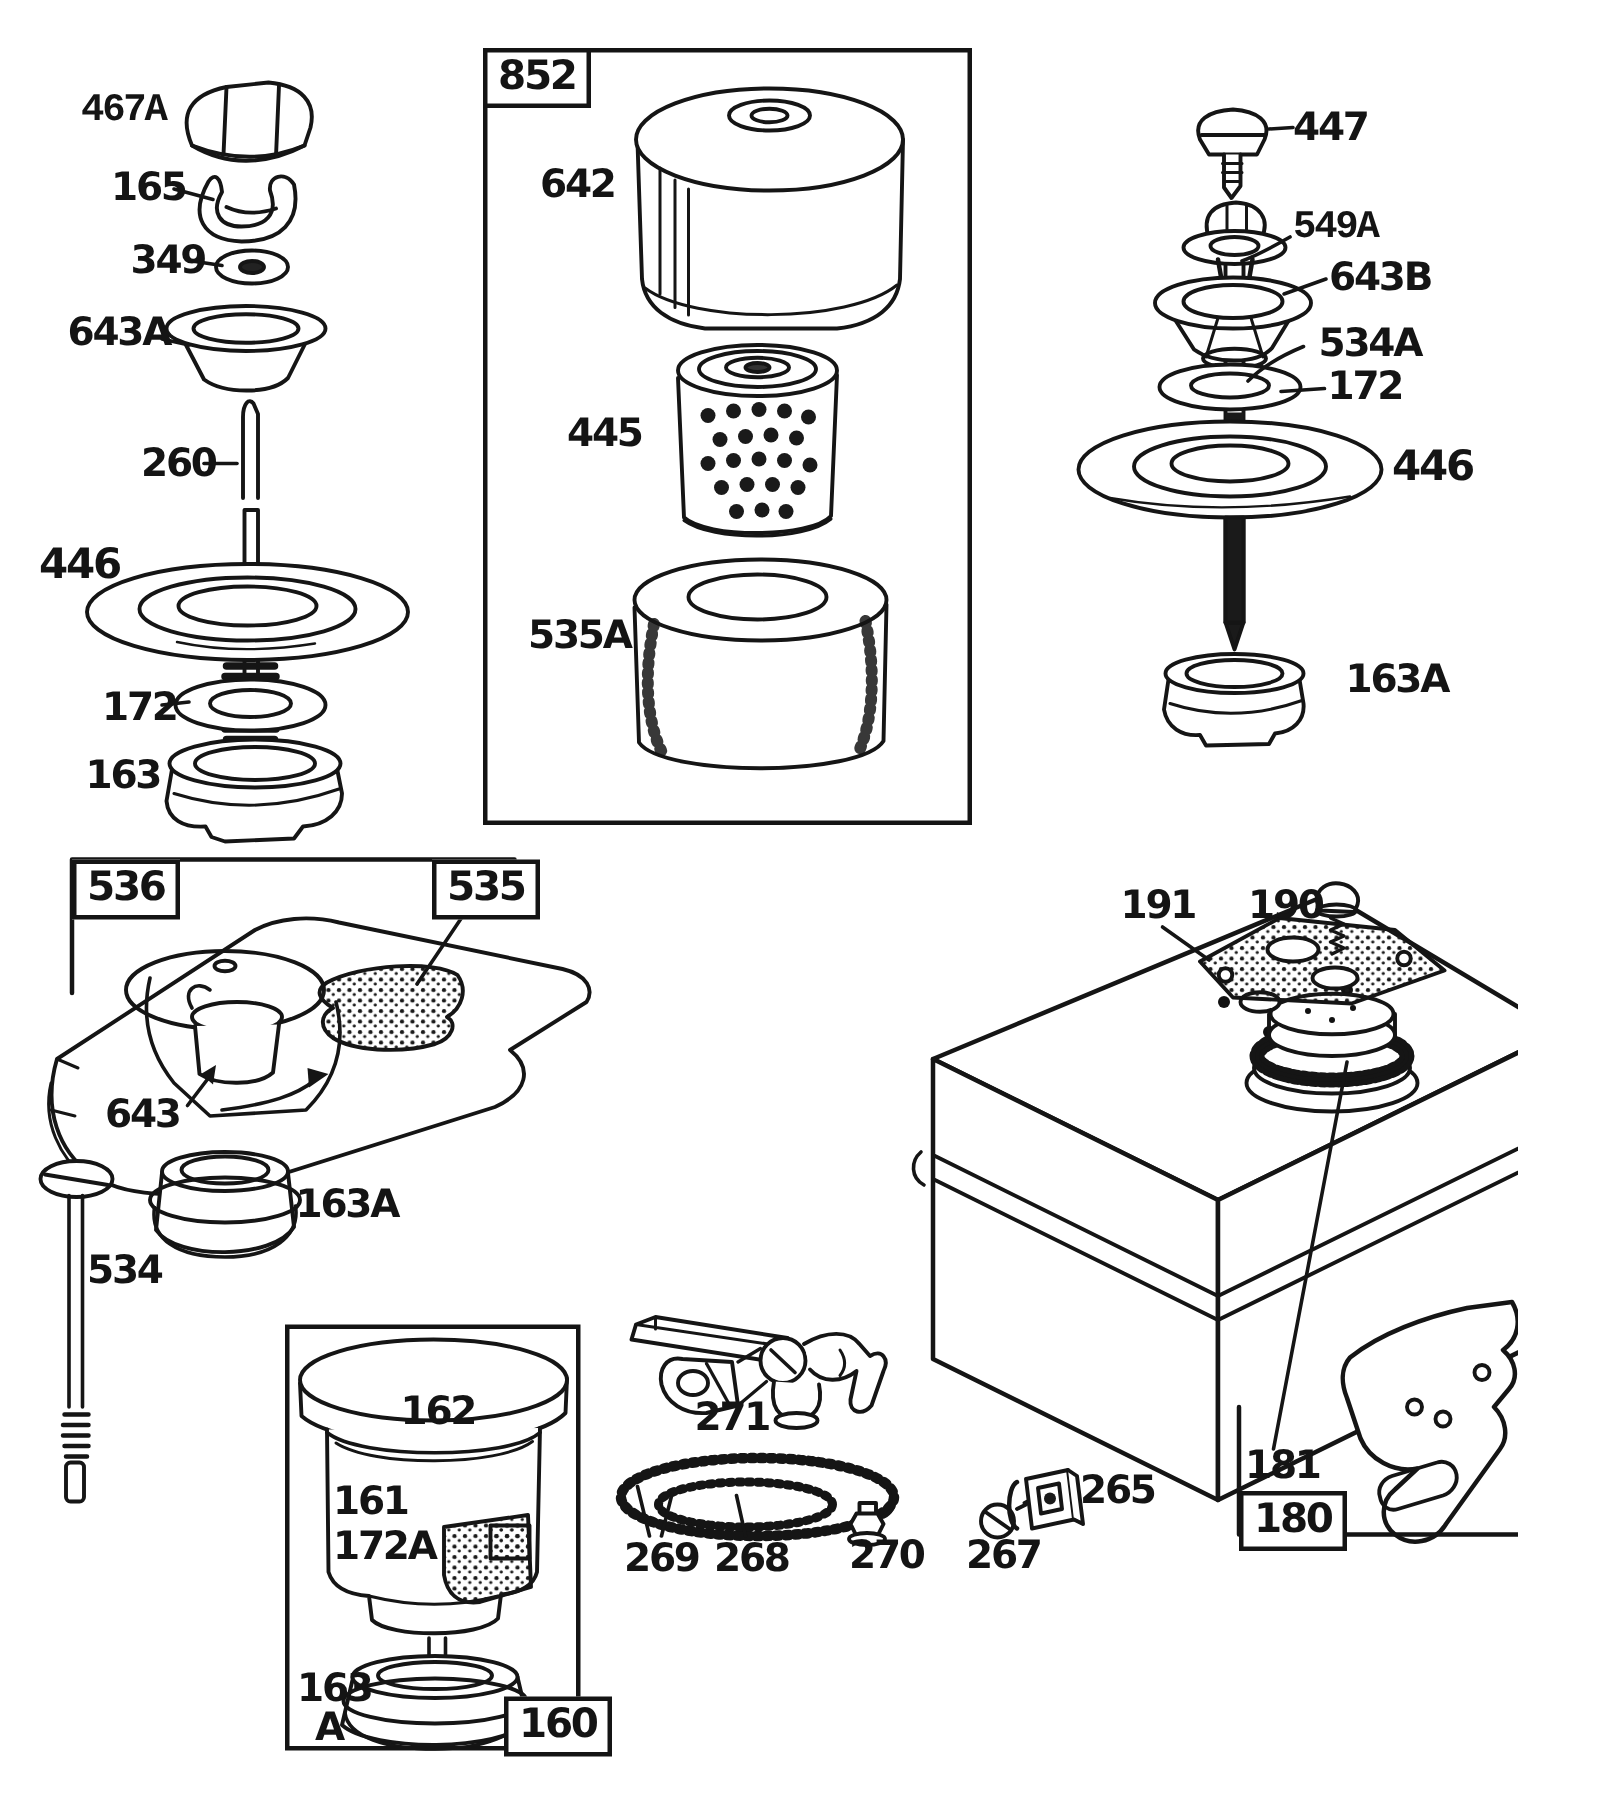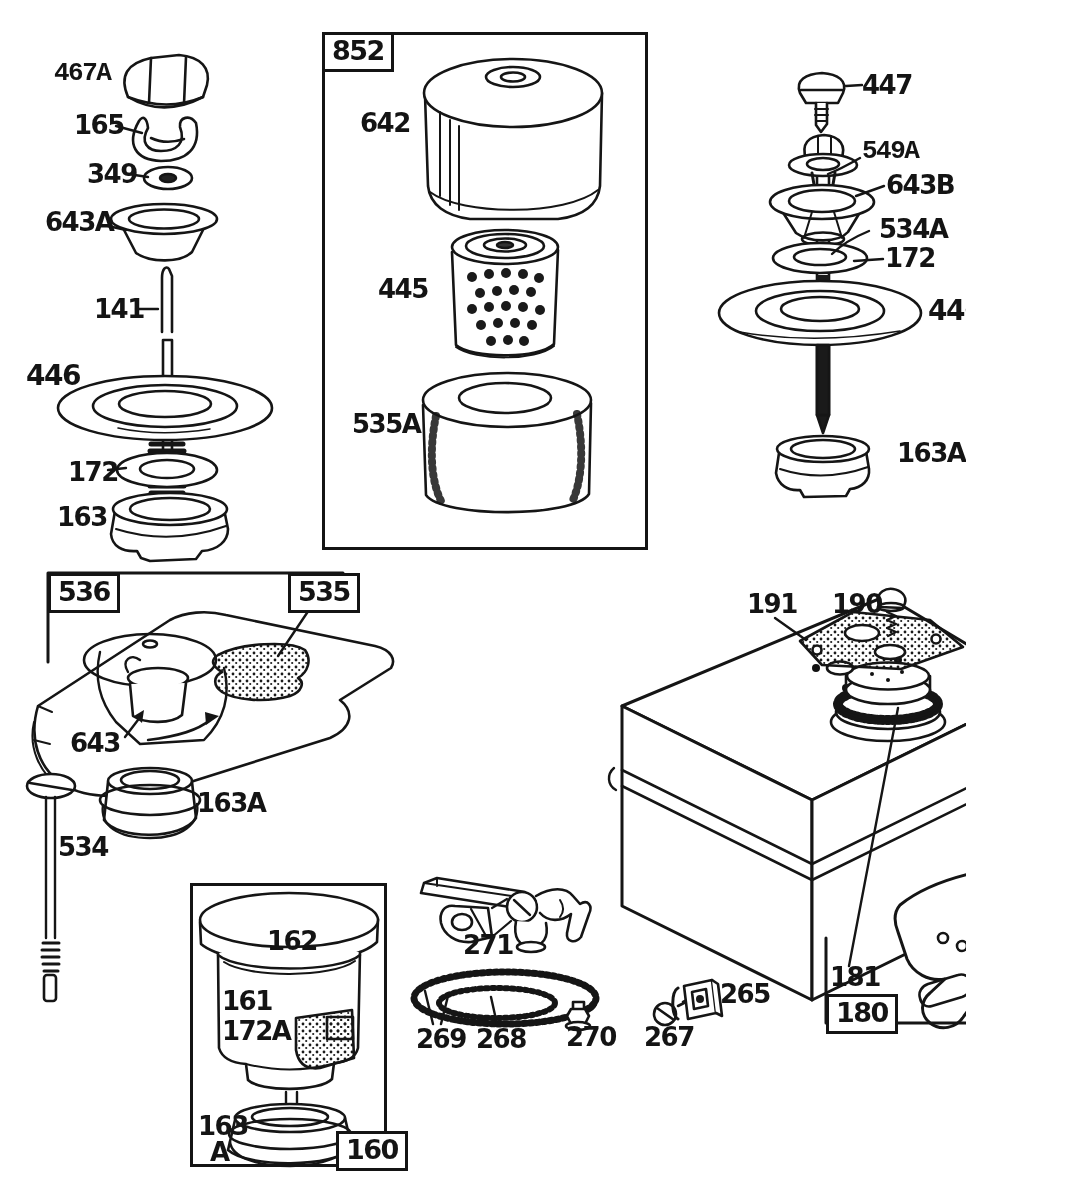--- a/index.html
+++ b/index.html
@@ -1,18 +1,18 @@
 <!DOCTYPE html>
 <html><head>
 <meta charset="utf-8">
 <style>
   html,body { margin:0; padding:0; background:#fff; }
   #canvas {
     position:relative; width:966px; height:1200px; background:#ffffff;
-    font-family:"DejaVu Sans", sans-serif; overflow:hidden;
+    font-family:"DejaVu Sans", sans-serif; overflow:hidden;padding-left:46px;
   }
   #art { position:absolute; left:0; top:0; z-index:1; }
   .lbl {
     position:absolute; z-index:3; color:#141414; white-space:nowrap;
     font:700 26px "DejaVu Sans", sans-serif; letter-spacing:-1.5px; line-height:1;
   }
   .lbl.lg { font-size:28px; }
   .box {
     position:absolute; z-index:2; border:3px solid #141414; box-sizing:border-box;
     background:transparent; pointer-events:none;
@@ -341,21 +341,21 @@
   <div class="tab" style="left:322px; top:32px;">852</div>
   <div class="tab" style="left:48px; top:573px;">536</div>
   <div class="tab" style="left:288px; top:573px;">535</div>
   <div class="tab" style="left:336px; top:1131px;">160</div>
   <div class="tab" style="left:826px; top:994px;">180</div>
 
   <div class="lbl" style="left:54px; top:60px;font-family:Liberation Mono, monospace;">467A</div>
   <div class="lbl" style="left:74px; top:112px;">165</div>
   <div class="lbl" style="left:87px; top:161px;">349</div>
   <div class="lbl" style="left:45px; top:209px;">643A</div>
-  <div class="lbl" style="left:94px; top:296px;">141</div>
+  <div class="lbl" style="left:94px; top:296px;">260</div>
   <div class="lbl lg" style="left:26px; top:362px;">446</div>
   <div class="lbl" style="left:68px; top:459px;">172</div>
   <div class="lbl" style="left:57px; top:504px;">163</div>
 
   <div class="lbl" style="left:360px; top:110px;">642</div>
   <div class="lbl" style="left:378px; top:252px;margin-top:24px;">445</div>
   <div class="lbl" style="left:352px; top:411px;">535A</div>
 
   <div class="lbl" style="left:862px; top:72px;">447</div>
   <div class="lbl" style="left:862px; top:138px;font-family:Liberation Mono, monospace;">549A</div>

